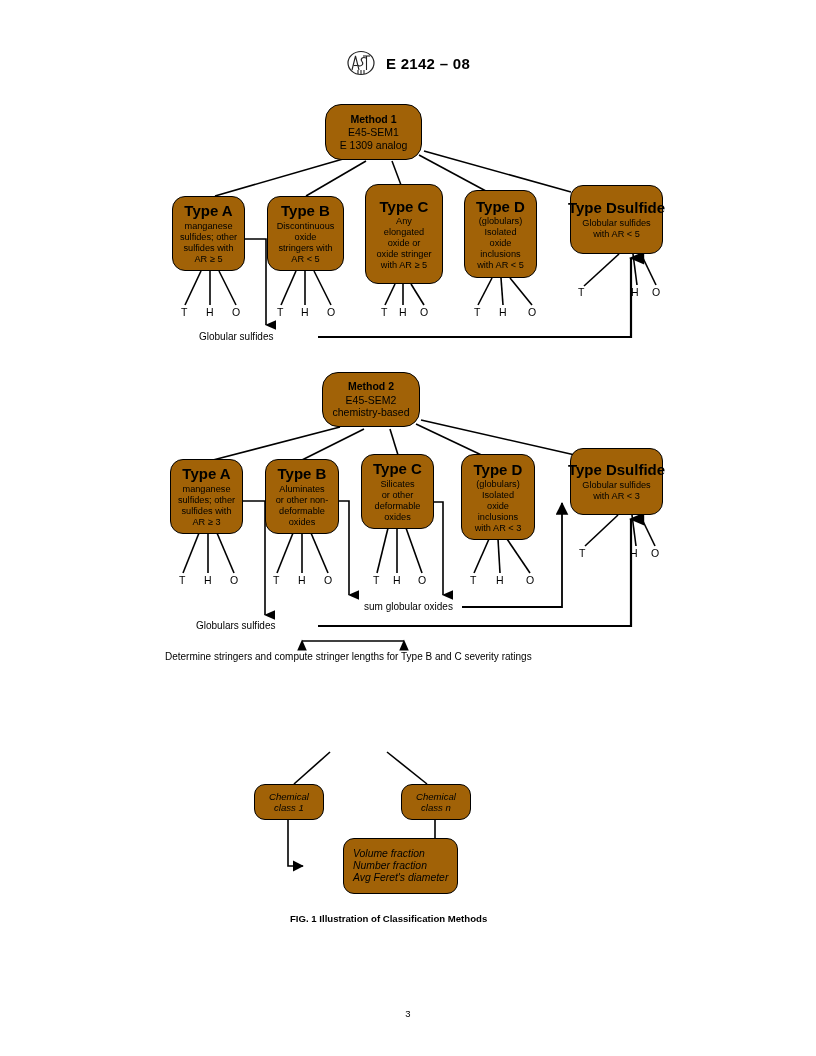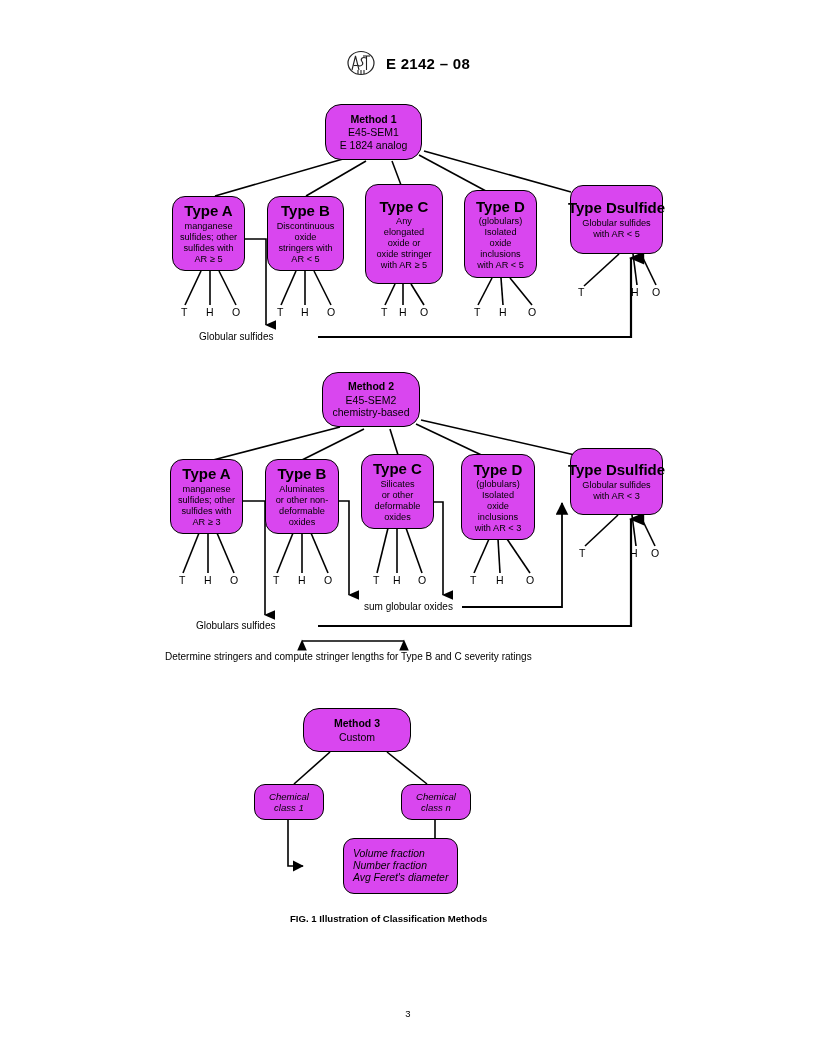--- a/index.html
+++ b/index.html
@@ -25,21 +25,21 @@
 
   
   .figure { position:absolute; left:0; top:0; width:816px; height:1056px; }
   .figure svg { position:absolute; left:0; top:0; }
 
   
   .node {
     position:absolute;
     box-sizing:border-box;
     border:1.6px solid #000;
-    background:#d946ef;
+    background:#a16207;
     display:flex; flex-direction:column;
     align-items:center; justify-content:center;
     text-align:center;
     line-height:1.18;
     z-index:5;
   }
   .node .ttl { font-weight:bold; }
   .node .ln { display:block; white-space:nowrap; }
   .r-lg { border-radius:16px; }
   .r-md { border-radius:13px; }
@@ -208,21 +208,21 @@
       </g>
 
       <path d="M288,820 L288,866 L303,866" stroke="#000" stroke-width="1.6" fill="none" marker-end="url(#arrowRight)"></path>
 
       <path d="M435,820 L435,866 L418,866" stroke="#000" stroke-width="1.6" fill="none" marker-end="url(#arrowLeft)"></path>
     </svg>
 
     <div class="node r-lg method-node" style="left:325px; top:104px; width:97px; height:56px;">
       <span class="ln ttl">Method 1</span>
       <span class="ln">E45-SEM1</span>
-      <span class="ln">E 1824 analog</span>
+      <span class="ln">E 1309 analog</span>
     </div>
 
     <div class="node r-md type-node" style="left:172px; top:196px; width:73px; height:75px;">
       <span class="ln ttl">Type A</span>
       <span class="ln">manganese</span>
       <span class="ln">sulfides; other</span>
       <span class="ln">sulfides with</span>
       <span class="ln">AR ≥ 5</span>
     </div>
 
@@ -342,24 +342,20 @@
     <span class="leaf" style="left:526px; top:574px;">O</span>
 
     <span class="leaf" style="left:579px; top:547px;">T</span>
     <span class="leaf" style="left:630px; top:547px;">H</span>
     <span class="leaf" style="left:651px; top:547px;">O</span>
 
     <span class="lbl" style="left:352px; top:601px;margin-left:12px;">sum globular oxides</span>
     <span class="lbl" style="left:196px; top:620px;">Globulars sulfides</span>
     <span class="caption" style="left:165px; top:651px;">Determine stringers and compute stringer lengths for Type B and C severity ratings</span>
 
-    <div class="node r-lg method-node" style="left:303px; top:708px; width:108px; height:44px;">
-      <span class="ln ttl">Method 3</span>
-      <span class="ln">Custom</span>
-    </div>
 
     <div class="node r-sm chem-node" style="left:254px; top:784px; width:70px; height:36px;">
       <span class="ln">Chemical</span>
       <span class="ln">class 1</span>
     </div>
 
     <div class="node r-sm chem-node" style="left:401px; top:784px; width:70px; height:36px;">
       <span class="ln">Chemical</span>
       <span class="ln">class n</span>
     </div>

